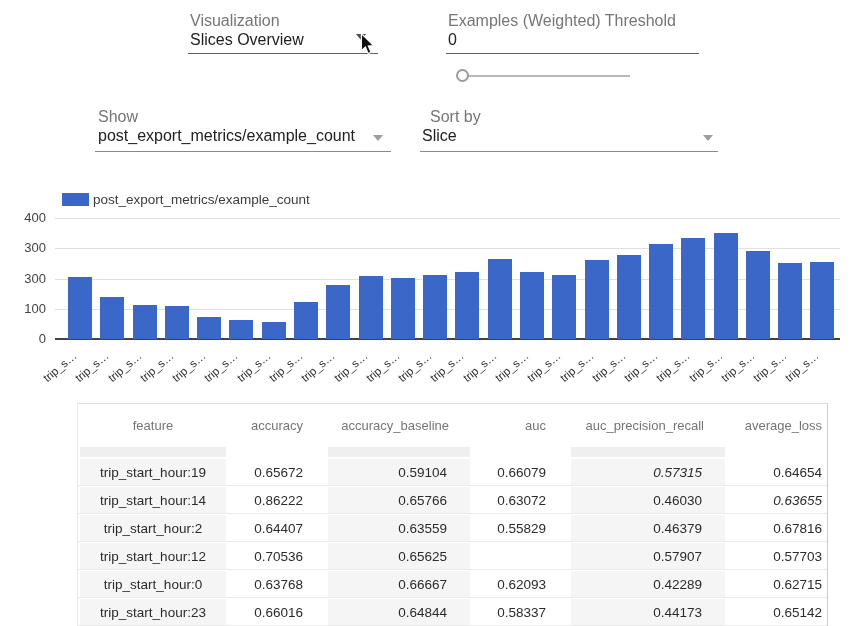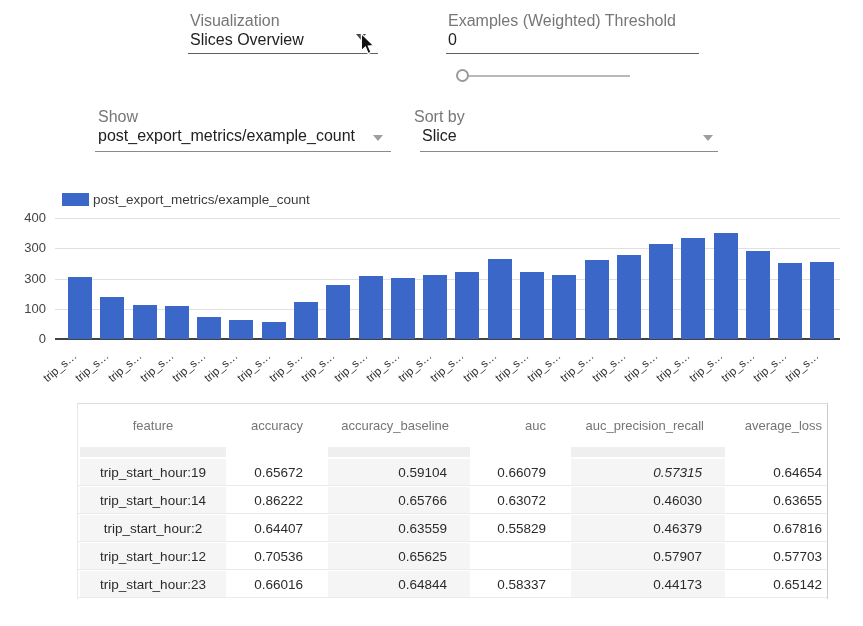--- a/index.html
+++ b/index.html
@@ -60,21 +60,21 @@
   <div class="slider-track" style="left:461px; top:75px; width:169px;"></div>
   <div class="slider-knob" style="left:456px; top:69px;"></div>
 
   <div class="ctl-label" style="left:98px; top:108px;">Show</div>
   <div>
     <div class="ctl-value" style="left:98px; top:127px;">post_export_metrics/example_count</div>
     <div class="underline" style="left:95px; top:151px; width:296px;"></div>
     <div class="dd-triangle" style="left:373px; top:135px;"></div>
   </div>
 
-  <div class="ctl-label" style="left:414px; top:108px;">Sort by</div>
+  <div class="ctl-label" style="left:430px; top:108px;">Sort by</div>
   <div>
     <div class="ctl-value" style="left:422px; top:127px;">Slice</div>
     <div class="underline" style="left:420px; top:151px; width:298px;"></div>
     <div class="dd-triangle" style="left:703px; top:135px;"></div>
   </div>
 
   <div class="legend-swatch" style="left: 62px; top: 193px; background: rgb(58, 103, 200);" id="legend-swatch"></div>
   <div class="legend-label" style="left:93px; top:192px;">post_export_metrics/example_count</div>
 
   <div id="chart-layer">
@@ -162,39 +162,47 @@
         <div class="cell td num" style="width: 97px;">0.66079</div>
         <div class="cell td num shaded" style="width: 158px; font-style: italic;">0.57315</div>
         <div class="cell td num lastcol" style="width: 100px;">0.64654</div>
       </div>
       <div class="t-row">
         <div class="cell td center shaded" style="width: 150px;">trip_start_hour:14</div>
         <div class="cell td num" style="width: 98px;">0.86222</div>
         <div class="cell td num shaded" style="width: 146px;">0.65766</div>
         <div class="cell td num" style="width: 97px;">0.63072</div>
         <div class="cell td num shaded" style="width: 158px;">0.46030</div>
-        <div class="cell td num lastcol" style="width: 100px;">0.63655</div>
+        <div class="cell td num lastcol" style="width: 100px; font-style: italic;">0.63655</div>
       </div>
       <div class="t-row">
         <div class="cell td center shaded" style="width: 150px;">trip_start_hour:2</div>
         <div class="cell td num" style="width: 98px;">0.64407</div>
         <div class="cell td num shaded" style="width: 146px;">0.63559</div>
         <div class="cell td num" style="width: 97px;">0.55829</div>
         <div class="cell td num shaded" style="width: 158px;">0.46379</div>
         <div class="cell td num lastcol" style="width: 100px;">0.67816</div>
       </div>
       <div class="t-row">
         <div class="cell td center shaded" style="width: 150px;">trip_start_hour:12</div>
         <div class="cell td num" style="width: 98px;">0.70536</div>
         <div class="cell td num shaded" style="width: 146px;">0.65625</div>
         <div class="cell td num" style="width: 97px; margin-top: 33px;">0.71230</div>
         <div class="cell td num shaded" style="width: 158px;">0.57907</div>
         <div class="cell td num lastcol" style="width: 100px;">0.57703</div>
       </div>
       <div class="t-row">
+        <div class="cell td center shaded" style="width: 150px;">trip_start_hour:0</div>
+        <div class="cell td num" style="width: 98px;">0.63768</div>
+        <div class="cell td num shaded" style="width: 146px;">0.66667</div>
+        <div class="cell td num" style="width: 97px;">0.62093</div>
+        <div class="cell td num shaded" style="width: 158px;">0.42289</div>
+        <div class="cell td num lastcol" style="width: 100px;">0.62715</div>
+      </div>
+      <div class="t-row">
         <div class="cell td center shaded" style="width: 150px;">trip_start_hour:23</div>
         <div class="cell td num" style="width: 98px;">0.66016</div>
         <div class="cell td num shaded" style="width: 146px;">0.64844</div>
         <div class="cell td num" style="width: 97px;">0.58337</div>
         <div class="cell td num shaded" style="width: 158px;">0.44173</div>
         <div class="cell td num lastcol" style="width: 100px;">0.65142</div>
       </div>
     </div>
 
   <svg id="mouse-cursor" width="15" height="22" viewBox="0 0 12 18">

